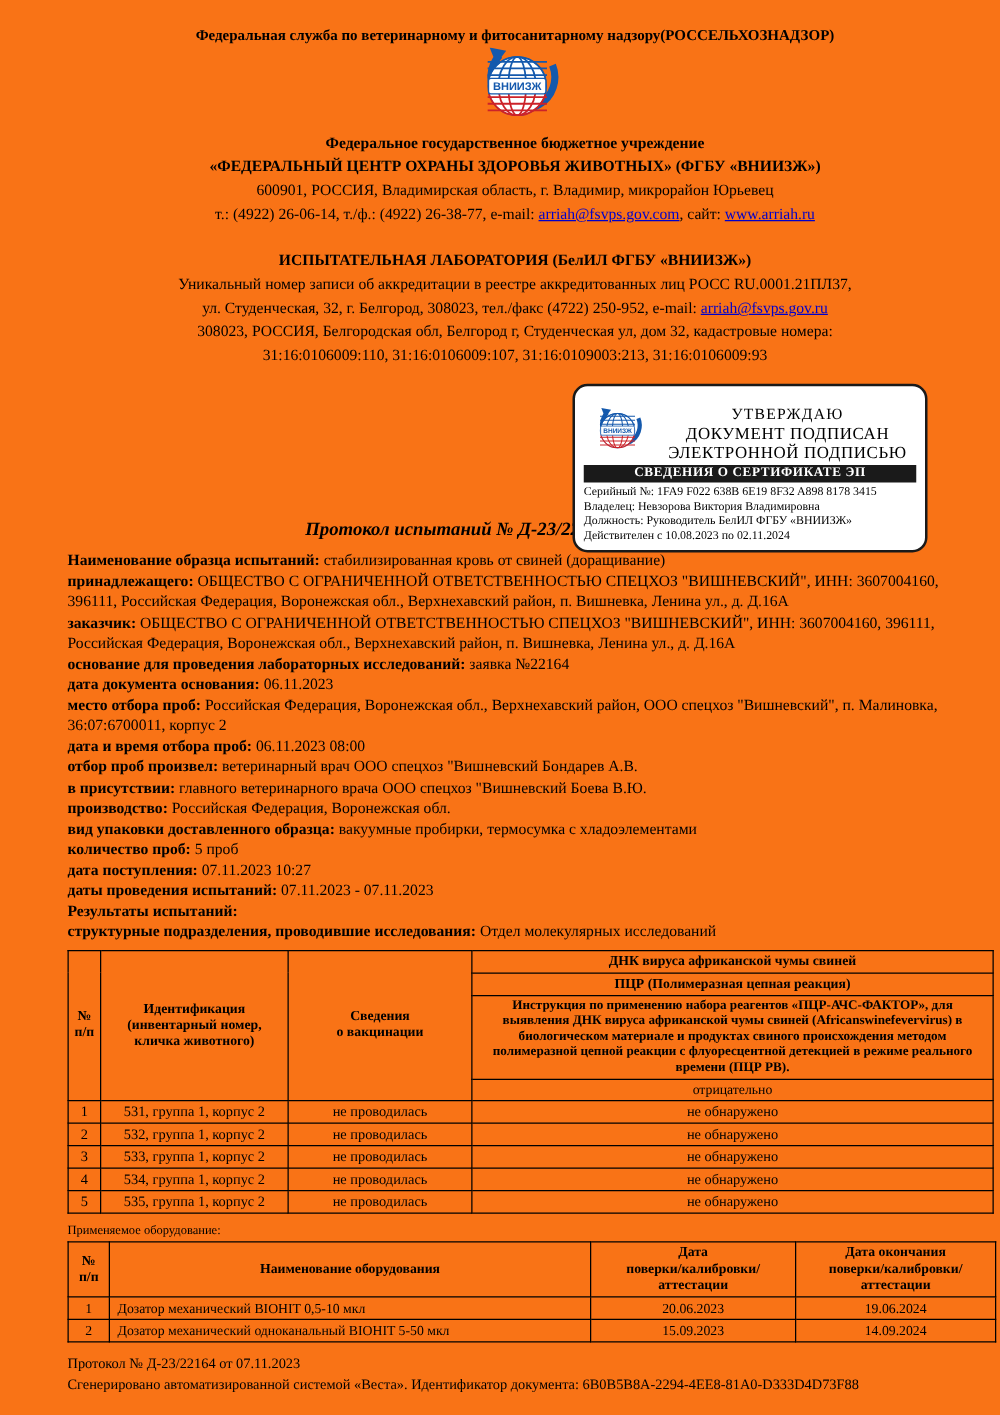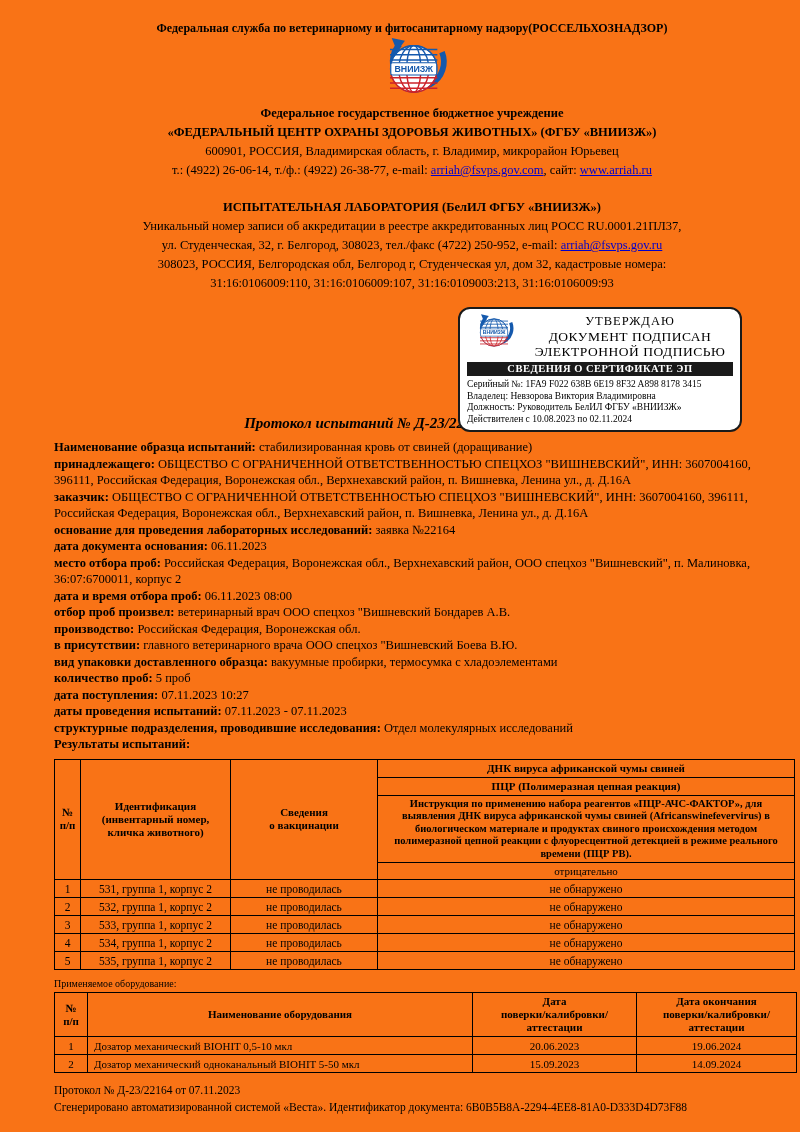--- a/index.html
+++ b/index.html
@@ -19,21 +19,21 @@
   .logo-wrap { display:flex; justify-content:center; margin:2px 0 2px; }
   a.doclink { color:#0000cc; text-decoration:underline; }
   .gap18 { height:18px; }
 
   
   .stamp {
     position:absolute; left:458px; top:307px; width:284px;
     border:2px solid #1a1a1a; border-radius:12px;
     padding:5px 7px 5px 7px; background:#fff;
   }
-  .stamp-top { display:flex; gap:8px; }
+  .stamp-top { display:flex; align-items:center; gap:8px;margin-top:10px; }
   .stamp-titles { flex:1; text-align:center; }
   .stamp-approve { font-size:12.5px; letter-spacing:1px; line-height:15px; }
   .stamp-doc { font-size:13.5px; letter-spacing:0.5px; line-height:15px; }
   .stamp-bar {
     margin:3px 0 3px; background:#1a1a1a; color:#fff;
     font-size:10.5px; font-weight:bold; text-align:center;
     padding:1px 0 2px; letter-spacing:0.5px;
   }
   .stamp-line { font-size:9.5px; line-height:11.5px; }
 
@@ -163,28 +163,28 @@
 
     <div class="fields">
       <p class="field"><b>Наименование образца испытаний:</b> <span>стабилизированная кровь от свиней (доращивание)</span></p>
       <p class="field"><b>принадлежащего:</b> <span>ОБЩЕСТВО С ОГРАНИЧЕННОЙ ОТВЕТСТВЕННОСТЬЮ СПЕЦХОЗ "ВИШНЕВСКИЙ", ИНН: 3607004160, 396111, Российская Федерация, Воронежская обл., Верхнехавский район, п. Вишневка, Ленина ул., д. Д.16А</span></p>
       <p class="field"><b>заказчик:</b> <span>ОБЩЕСТВО С ОГРАНИЧЕННОЙ ОТВЕТСТВЕННОСТЬЮ СПЕЦХОЗ "ВИШНЕВСКИЙ", ИНН: 3607004160, 396111, Российская Федерация, Воронежская обл., Верхнехавский район, п. Вишневка, Ленина ул., д. Д.16А</span></p>
       <p class="field"><b>основание для проведения лабораторных исследований:</b> <span>заявка №22164</span></p>
       <p class="field"><b>дата документа основания:</b> <span>06.11.2023</span></p>
       <p class="field"><b>место отбора проб:</b> <span>Российская Федерация, Воронежская обл., Верхнехавский район, ООО спецхоз "Вишневский", п. Малиновка, 36:07:6700011, корпус 2</span></p>
       <p class="field"><b>дата и время отбора проб:</b> <span>06.11.2023 08:00</span></p>
       <p class="field"><b>отбор проб произвел:</b> <span>ветеринарный врач ООО спецхоз "Вишневский Бондарев А.В.</span></p>
+      <p class="field"><b>в присутствии:</b> <span>главного ветеринарного врача ООО спецхоз "Вишневский Боева В.Ю.</span></p>
       <p class="field"><b>производство:</b> <span>Российская Федерация, Воронежская обл.</span></p>
-      <p class="field"><b>в присутствии:</b> <span>главного ветеринарного врача ООО спецхоз "Вишневский Боева В.Ю.</span></p>
       <p class="field"><b>вид упаковки доставленного образца:</b> <span>вакуумные пробирки, термосумка с хладоэлементами</span></p>
       <p class="field"><b>количество проб:</b> <span>5 проб</span></p>
       <p class="field"><b>дата поступления:</b> <span>07.11.2023 10:27</span></p>
       <p class="field"><b>даты проведения испытаний:</b> <span>07.11.2023 - 07.11.2023</span></p>
+      <p class="field"><b>Результаты испытаний:</b></p>
       <p class="field"><b>структурные подразделения, проводившие исследования:</b> <span>Отдел молекулярных исследований</span></p>
-      <p class="field"><b>Результаты испытаний:</b></p>
     </div>
 
     <table class="results-table">
       <colgroup>
           <col style="width:26px">
           <col style="width:150px">
           <col style="width:147px">
           <col style="width:417px">
         </colgroup>
       <tbody>

